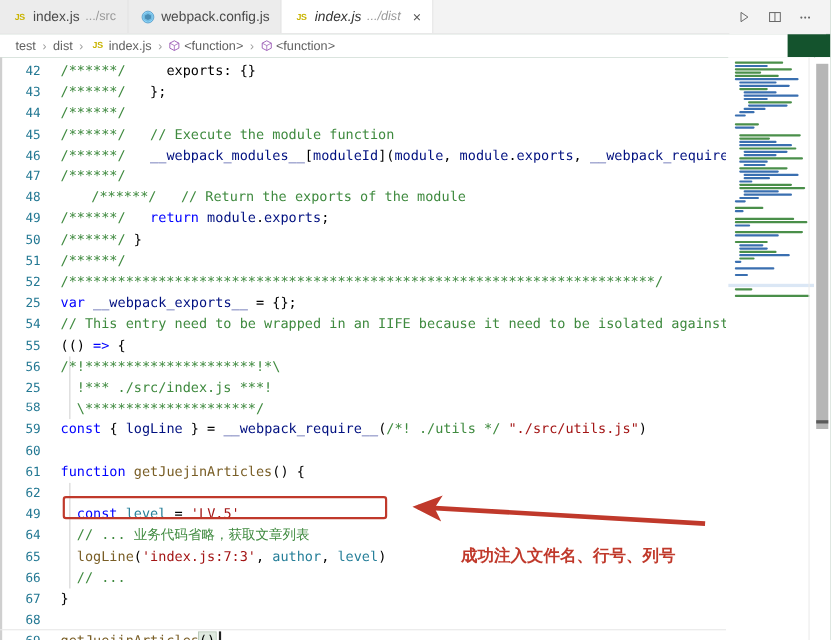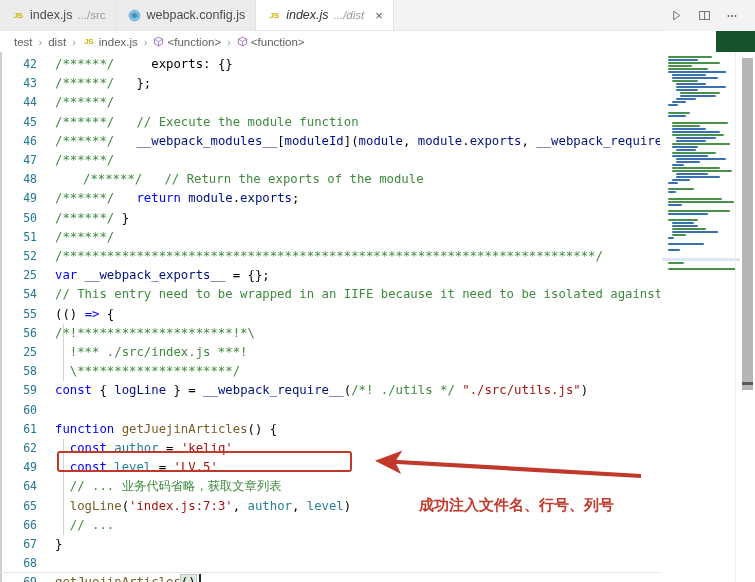--- a/index.html
+++ b/index.html
@@ -339,30 +339,29 @@
         <div class="gutter-line" style="top: 214.2px;">25</div>
         <div class="code-line" style="top: 214.2px;"><span class="t-kw">var</span><span class="t-pun"> </span><span class="t-var">__webpack_exports__</span><span class="t-pun"> = {};</span></div>
         <div class="gutter-line" style="top: 233.4px;">54</div>
         <div class="code-line" style="top: 233.4px;"><span class="t-cmt">// This entry need to be wrapped in an IIFE because it need to be isolated against ot</span></div>
         <div class="gutter-line" style="top: 252.6px;">55</div>
         <div class="code-line" style="top: 252.6px;"><span class="t-pun">(() </span><span class="t-kw">=&gt;</span><span class="t-pun"> {</span></div>
         <div class="gutter-line" style="top: 271.8px;">56</div>
         <div class="code-line" style="top: 271.8px;"><span class="t-cmt">/*!*********************!*\</span></div>
         <div class="gutter-line" style="top: 291px;">25</div>
         <div class="code-line" style="top: 291px;"><span class="t-cmt">  !*** ./src/index.js ***!</span></div>
-        <div class="gutter-line" style="top: 310.2px;">58</div>
+        <div class="gutter-line" style="top: 310.2px; font-family: Liberation Mono, monospace;">58</div>
         <div class="code-line" style="top: 310.2px;"><span class="t-cmt">  \*********************/</span></div>
         <div class="gutter-line" style="top: 329.4px;">59</div>
         <div class="code-line" style="top: 329.4px;"><span class="t-kw">const</span><span class="t-pun"> { </span><span class="t-var">logLine</span><span class="t-pun"> } = </span><span class="t-var">__webpack_require__</span><span class="t-pun">(</span><span class="t-cmt">/*! ./utils */</span><span class="t-pun"> </span><span class="t-str">"./src/utils.js"</span><span class="t-pun">)</span></div>
         <div class="gutter-line" style="top: 348.6px;">60</div>
         <div class="code-line" style="top: 348.6px;"></div>
         <div class="gutter-line" style="top: 367.8px;">61</div>
         <div class="code-line" style="top: 367.8px;"><span class="t-kw">function</span><span class="t-pun"> </span><span class="t-fn">getJuejinArticles</span><span class="t-pun">() {</span></div>
         <div class="gutter-line" style="top: 387px;">62</div>
-        <div class="code-line" style="top: 387px;"><span class="t-pun">  </span><span class="t-kw">const</span><span class="t-pun"> </span><span class="t-ty">author</span><span class="t-pun"> = </span><span class="t-str">'keliq'</span></div>
         <div class="gutter-line" style="top: 406.2px;">49</div>
         <div class="code-line" style="top: 406.2px;"><span class="t-pun">  </span><span class="t-kw">const</span><span class="t-pun"> </span><span class="t-ty">level</span><span class="t-pun"> = </span><span class="t-str">'LV.5'</span></div>
         <div class="gutter-line" style="top: 425.4px;">64</div>
         <div class="code-line" style="top: 425.4px;"><span class="t-cmt">  // ... 业务代码省略，获取文章列表</span></div>
         <div class="gutter-line" style="top: 444.6px;">65</div>
         <div class="code-line" style="top: 444.6px;"><span class="t-pun">  </span><span class="t-fn">logLine</span><span class="t-pun">(</span><span class="t-str">'index.js:7:3'</span><span class="t-pun">, </span><span class="t-ty">author</span><span class="t-pun">, </span><span class="t-ty">level</span><span class="t-pun">)</span></div>
         <div class="gutter-line" style="top: 463.8px;">66</div>
         <div class="code-line" style="top: 463.8px;"><span class="t-cmt">  // ...</span></div>
         <div class="gutter-line" style="top: 483px;">67</div>
         <div class="code-line" style="top: 483px;"><span class="t-pun">}</span></div>

